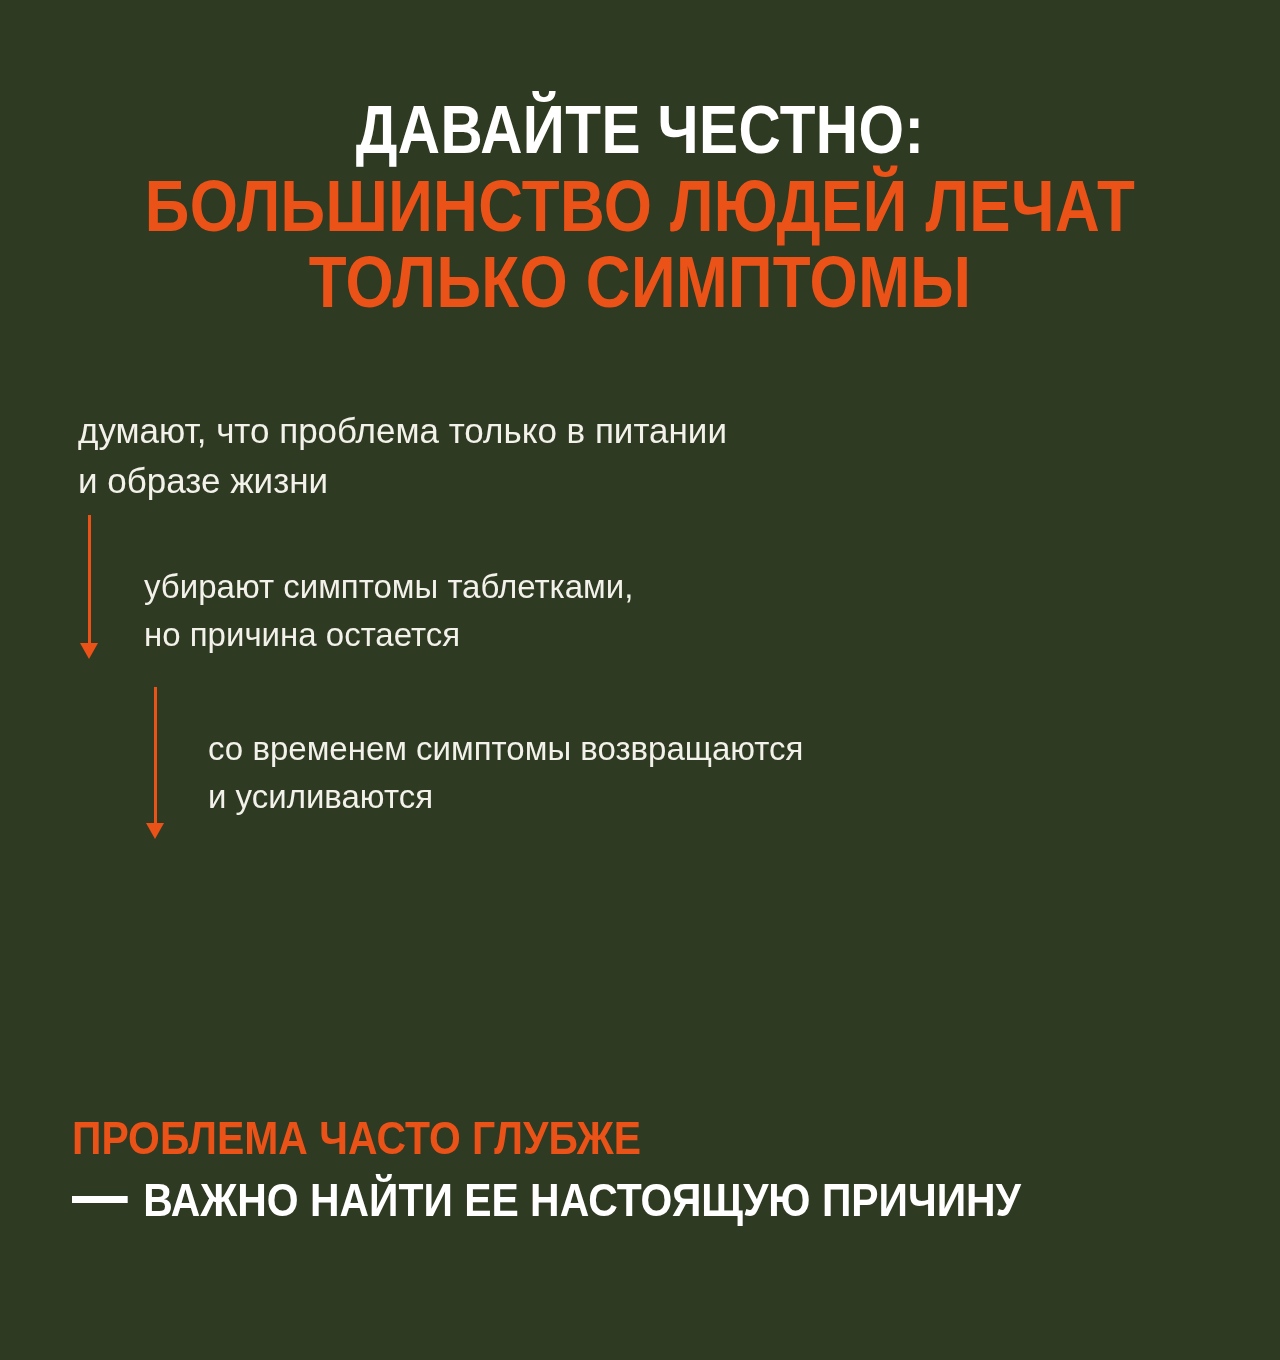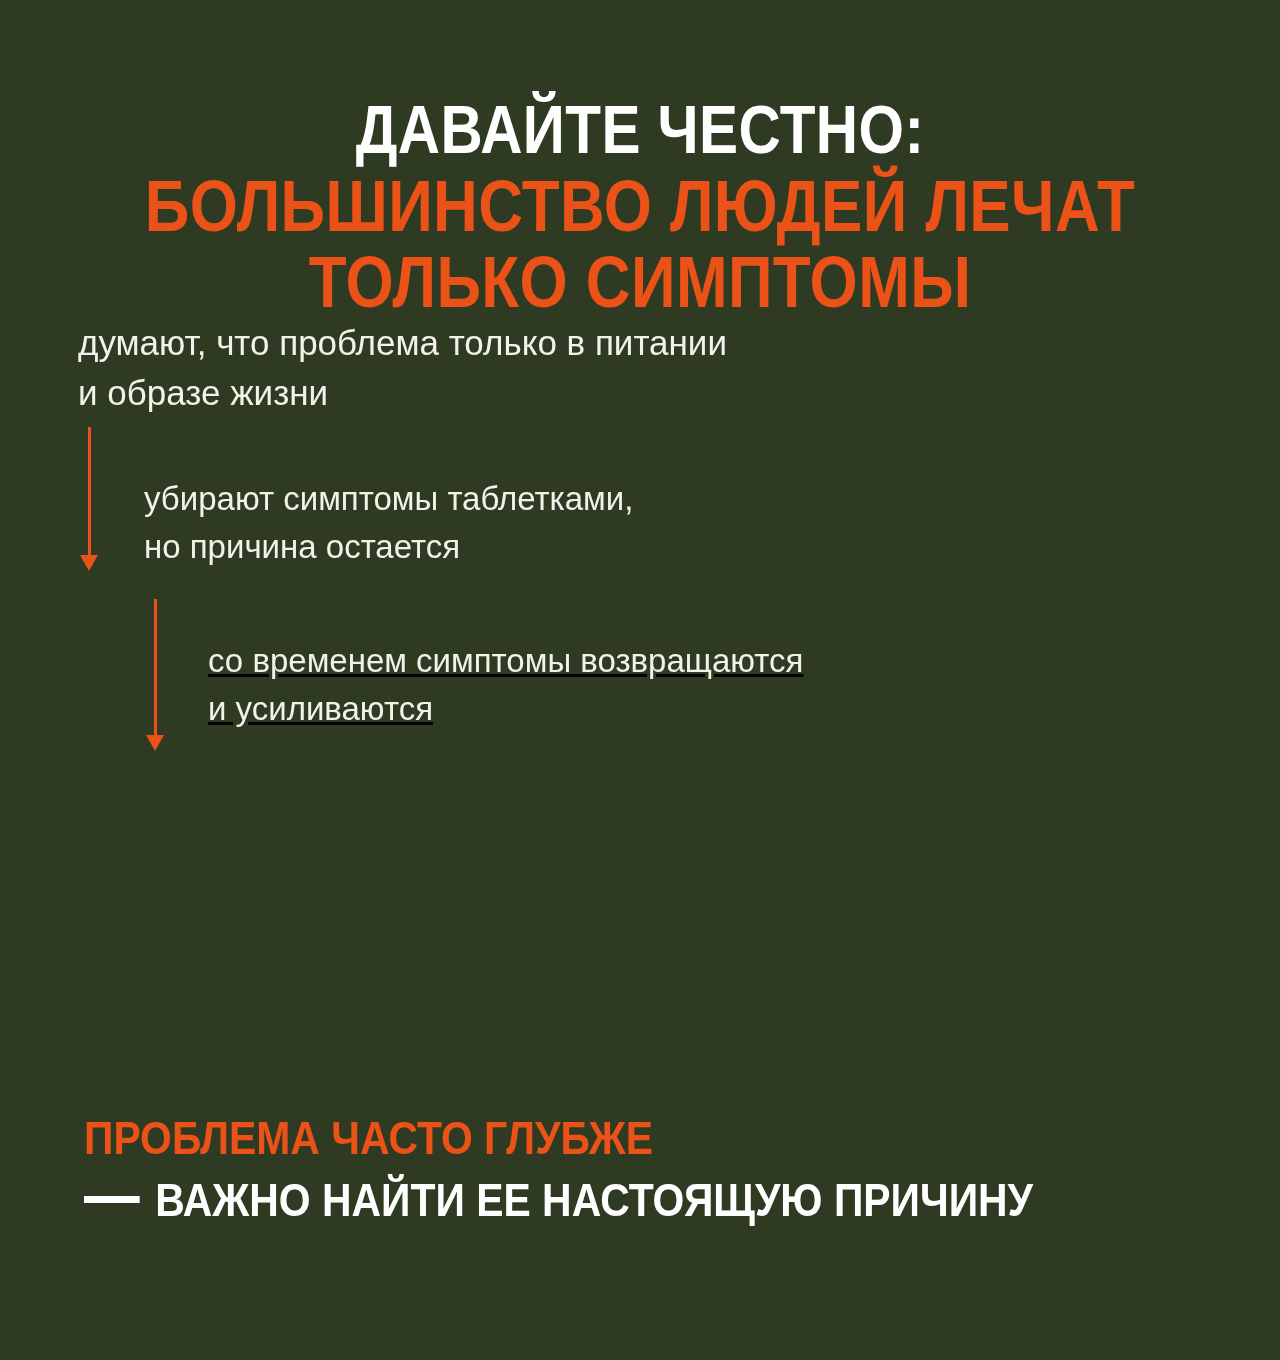--- a/index.html
+++ b/index.html
@@ -46,38 +46,39 @@
     font-size: 72px;
     margin-bottom: 6px;
   }
   .headline-line.l3 {
     color: #ea5218;
     font-size: 72px;
   }
 
   
   .steps {
+    margin-top: 88px;
     padding-left: 78px;
     padding-right: 60px;
   }
   .step {
     position: relative;
     display: block;
   }
   .step-text {
     color: #f2f1ea;
     font-family: "Liberation Sans", sans-serif;
     font-weight: 400;
     font-size: 33px;
     line-height: 1.45;
     white-space: pre-line;
   }
   .step-1 .step-text { font-size: 35px; }
   .step-2 { margin-top: 56px; padding-left: 66px; }
-  .step-3 { margin-top: 66px; padding-left: 130px; text-decoration: underline; }
+  .step-3 { margin-top: 66px; padding-left: 130px; }
   .step-3 .step-text { font-size: 33px; }
 
   
   .arrow {
     position: absolute;
     width: 22px;
   }
   .arrow .shaft {
     position: absolute;
     left: 10px;
@@ -98,21 +99,21 @@
   .arrow-1 .shaft { height: 134px; }
   .arrow-1 .head { top: 128px; }
 
   .arrow-2 { left: 66px; top: -38px; height: 160px; }
   .arrow-2 .shaft { height: 142px; }
   .arrow-2 .head { top: 136px; }
 
   
   .footer {
     position: absolute;
-    left: 84px;
+    left: 72px;
     right: 40px;
     bottom: 136px;
     margin-top: 25px;
   }
   .footer-line {
     font-family: "Liberation Sans", sans-serif;
     font-weight: bold;
     text-transform: uppercase;
     transform: scaleX(0.87);
     transform-origin: left center;

